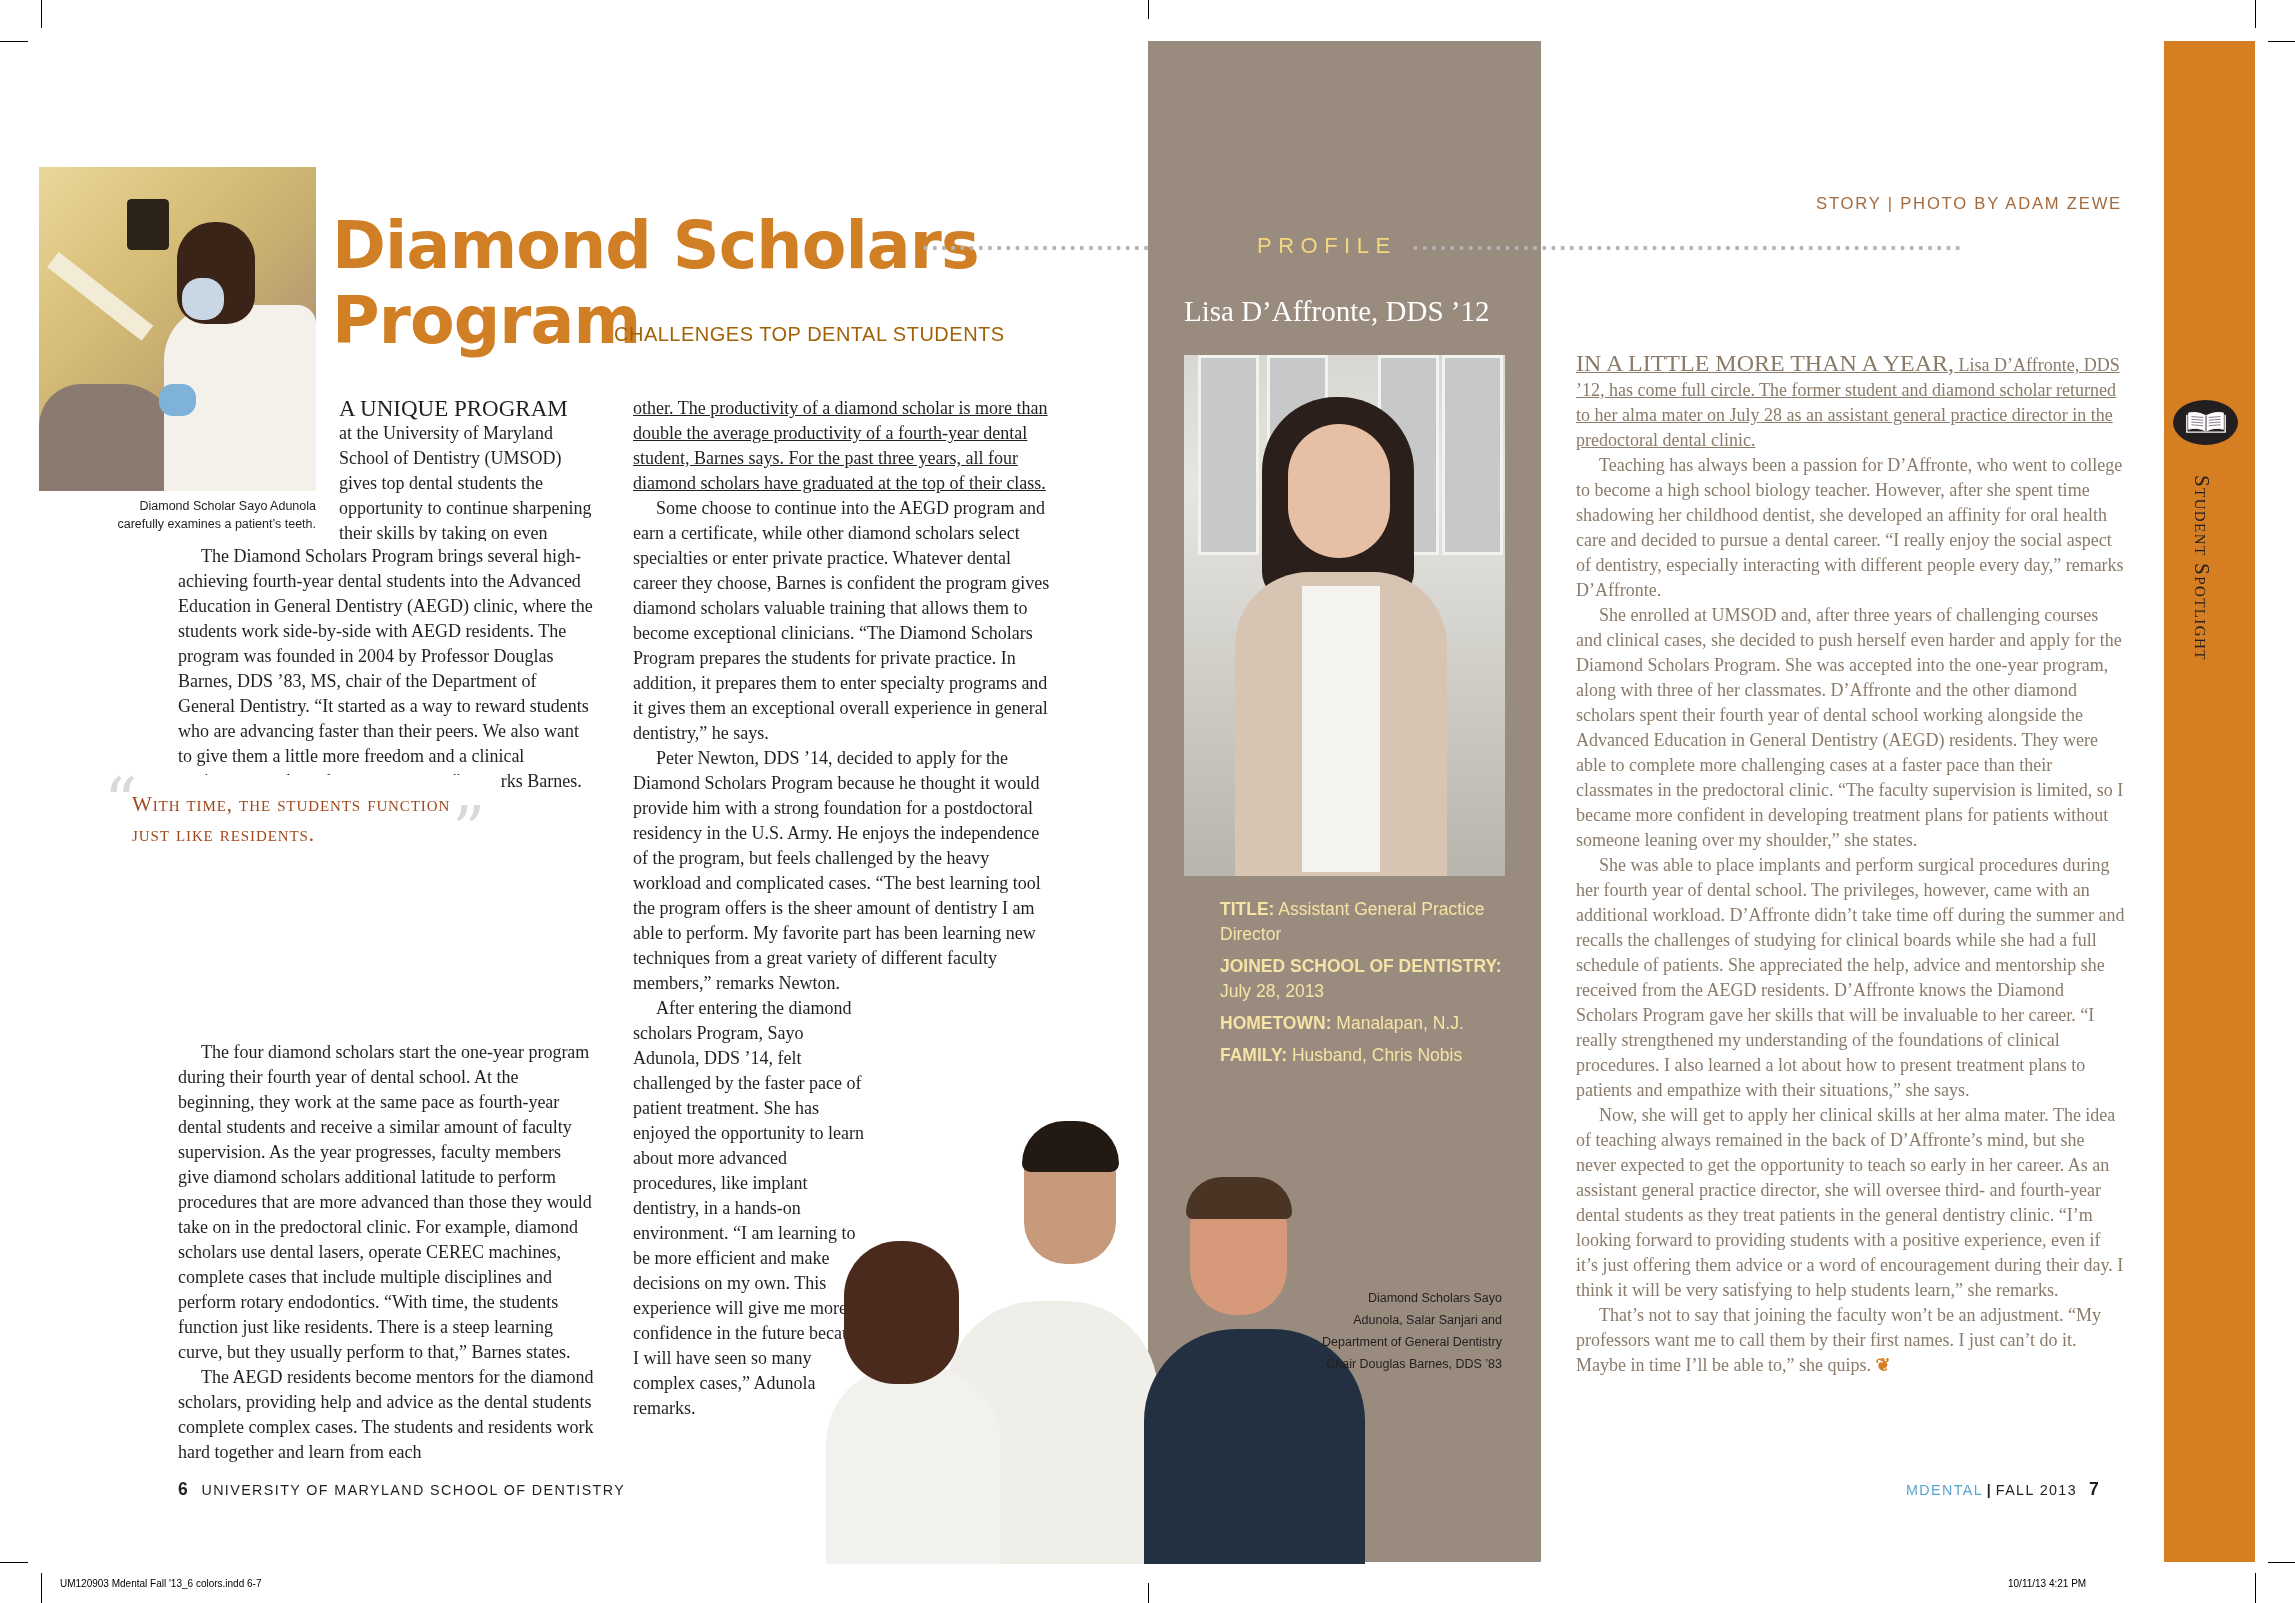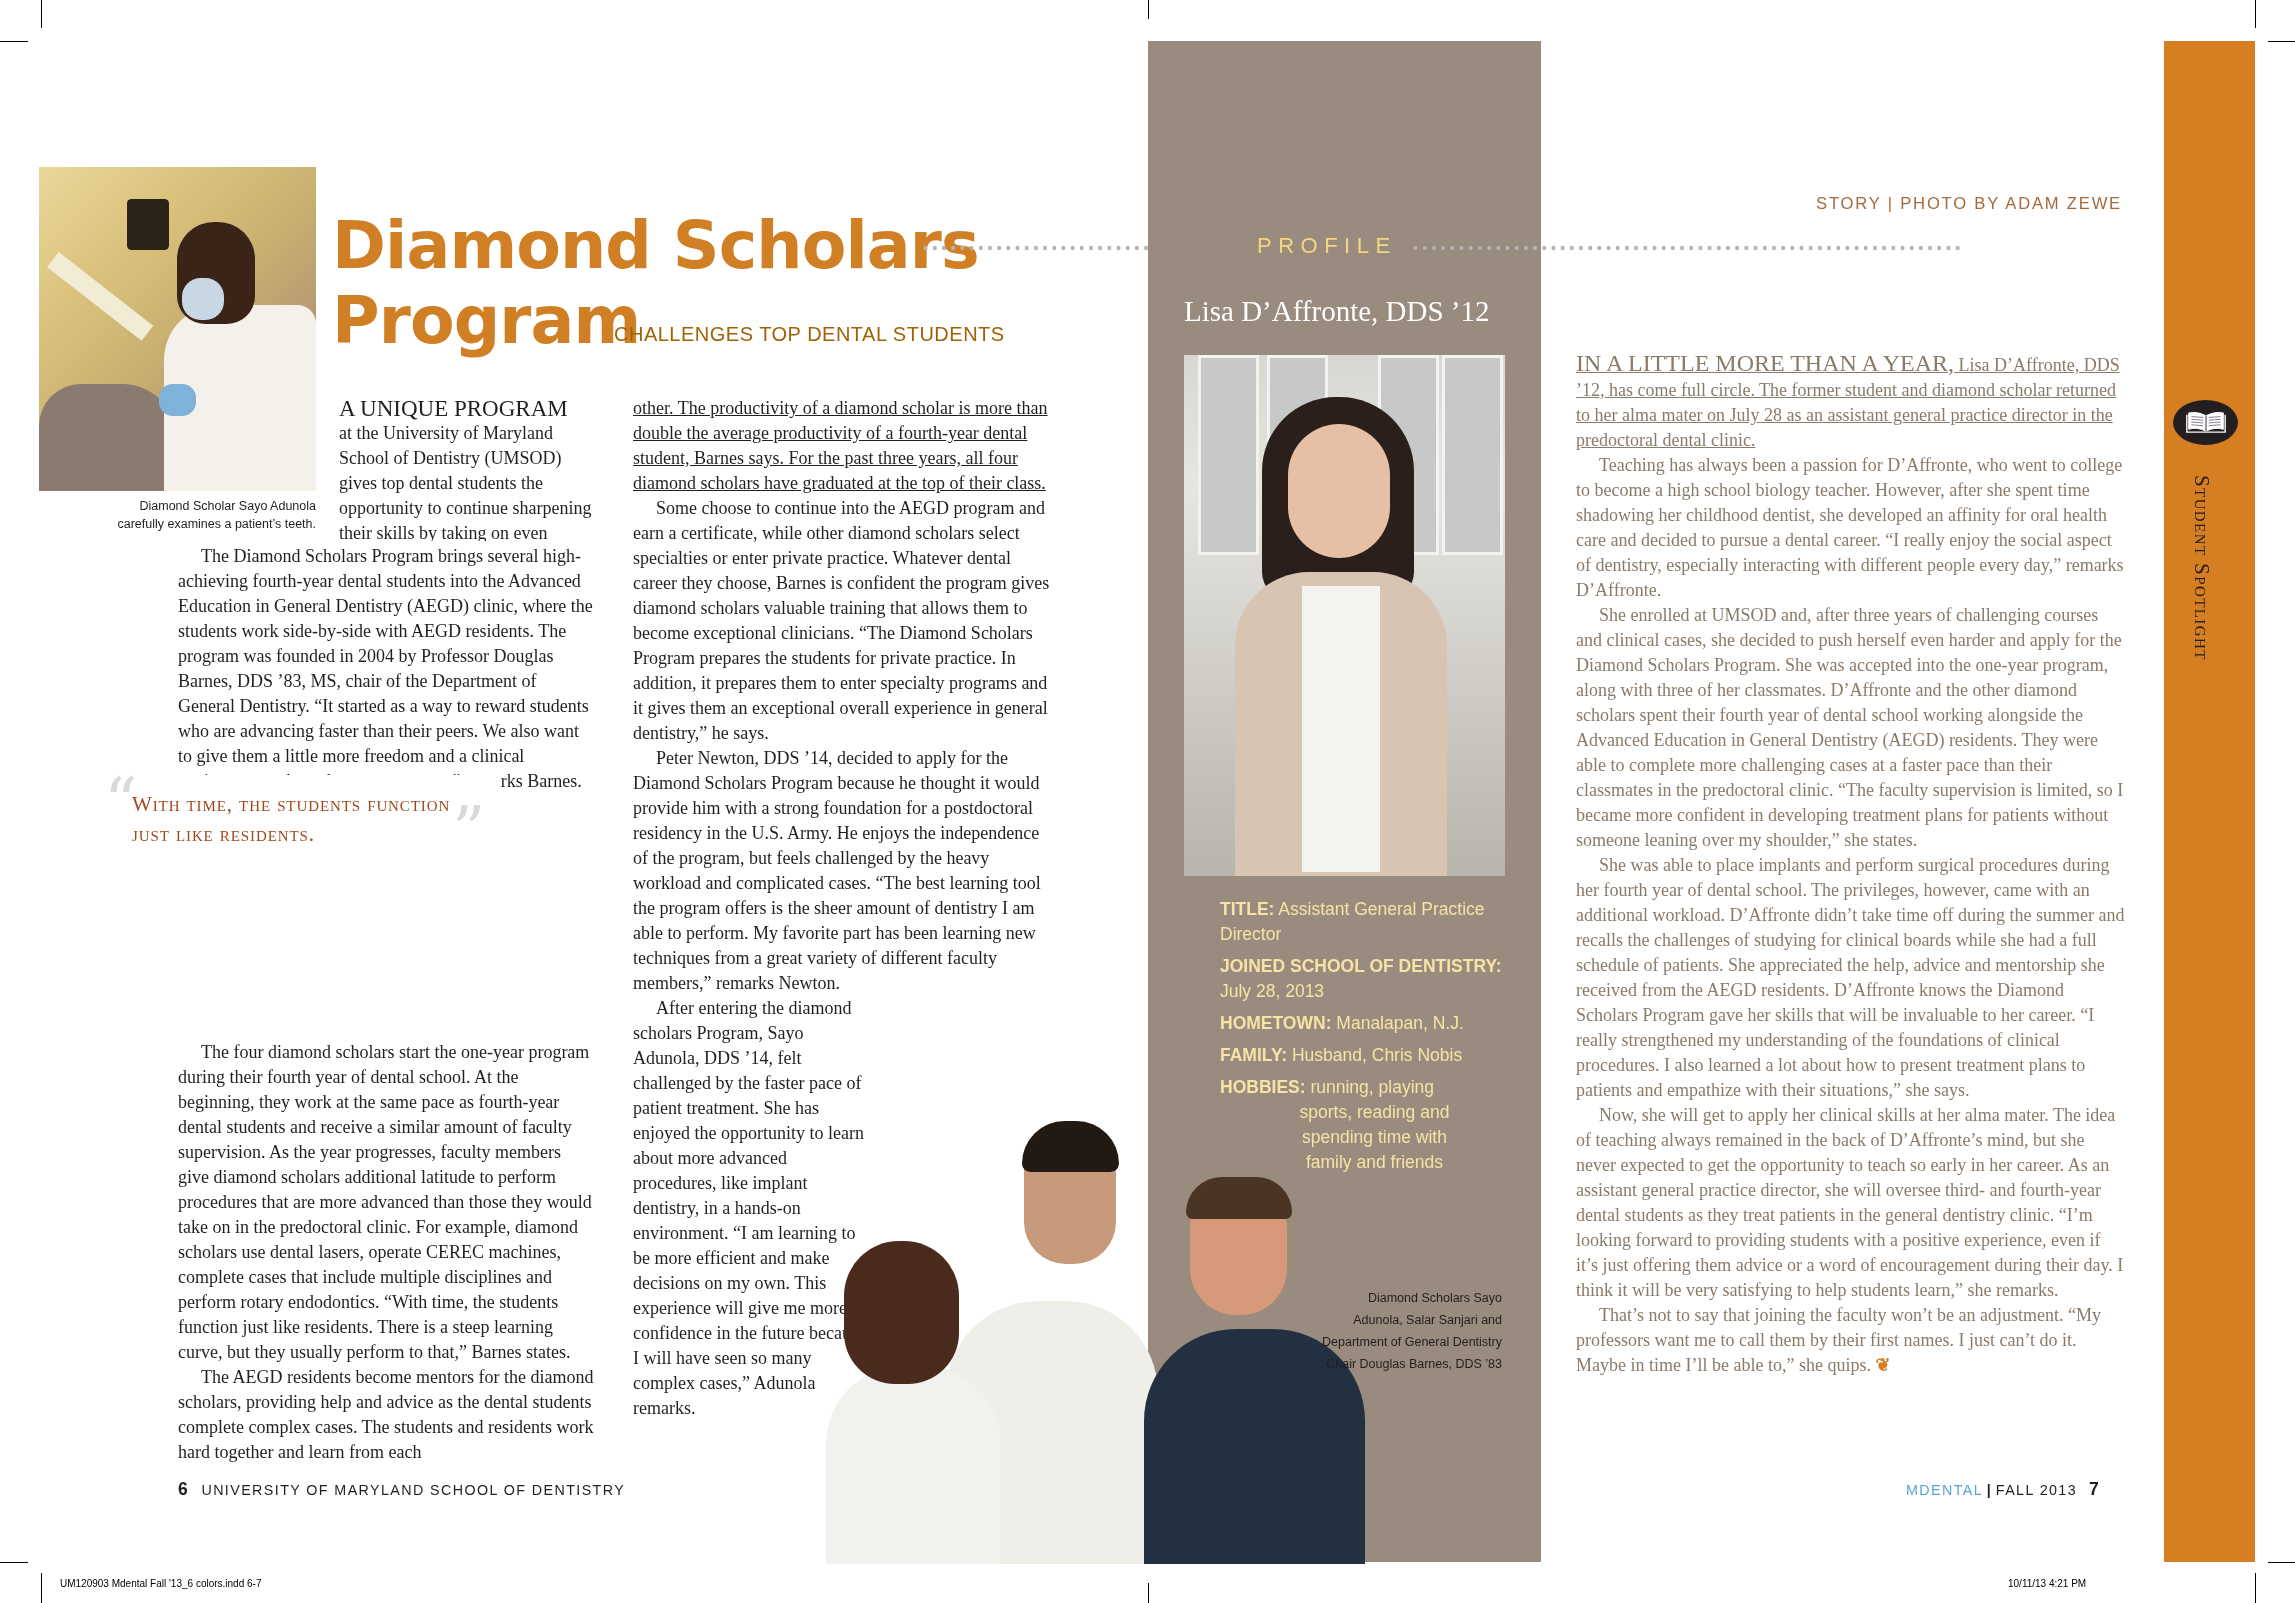--- a/index.html
+++ b/index.html
@@ -165,21 +165,20 @@
     <div class="cardigan"></div>
     <div class="shirt"></div>
     <div class="face"></div>
 </div>
 
 <div class="abs facts">
   <div class="fact"><b>TITLE:</b> <span>Assistant General Practice Director</span></div>
   <div class="fact"><b>JOINED SCHOOL OF DENTISTRY:</b> <span>July 28, 2013</span></div>
   <div class="fact"><b>HOMETOWN:</b> <span>Manalapan, N.J.</span></div>
   <div class="fact"><b>FAMILY:</b> <span>Husband, Chris Nobis</span></div>
-  <div class="fact"><b>HOBBIES:</b> <span>running, playing</span><span class="hob-rest" style="padding-left:65px;text-align:center;">sports, reading and spending time with family and friends</span></div>
 </div>
 
 <div class="abs group-photo">
   <div class="person p2-body"></div>
     <div class="person p2-head"></div>
     <div class="person p2-hair"></div>
   <div class="person p1-body"></div>
     <div class="person p1-head"></div>
   <div class="person p3-body"></div>
     <div class="person p3-head"></div>

